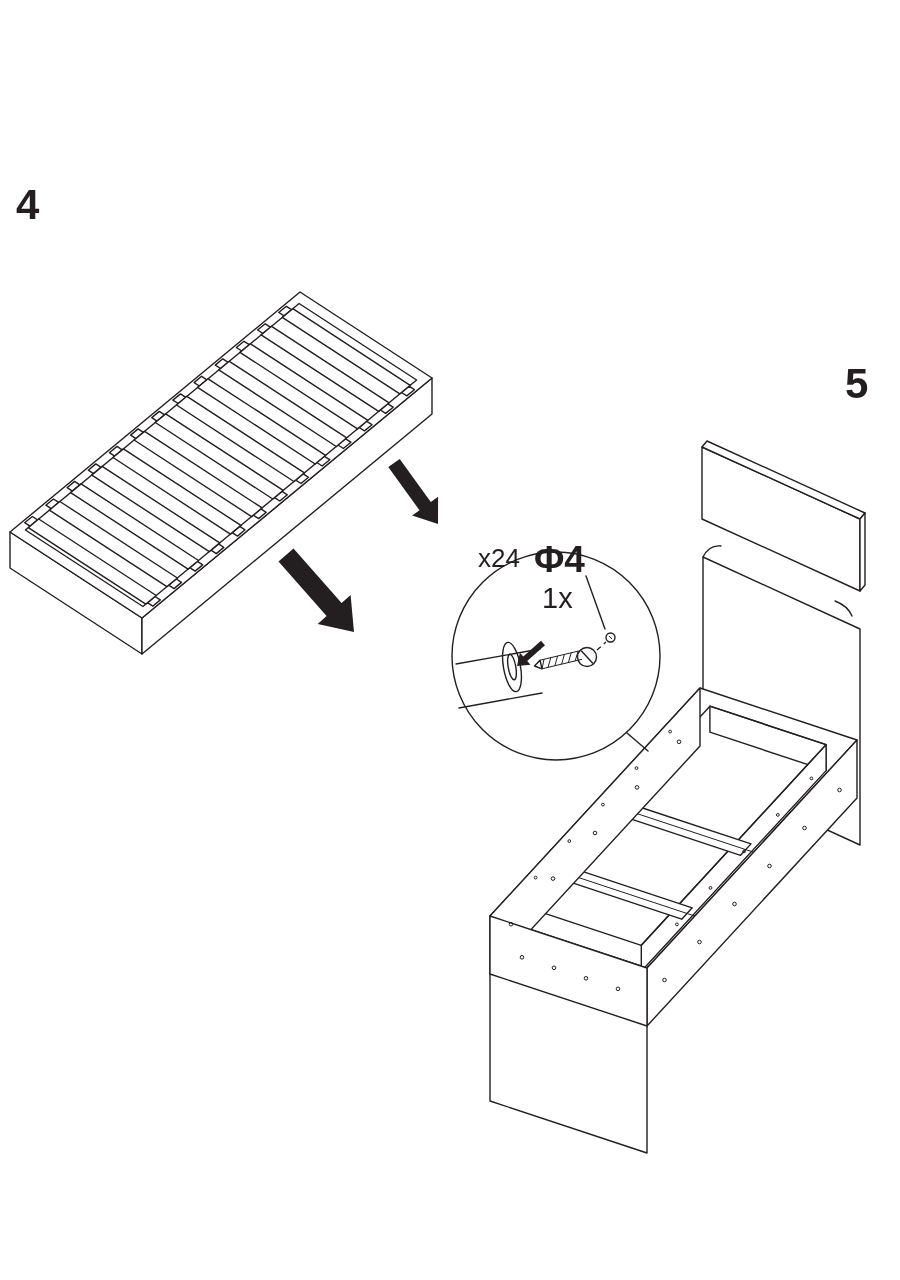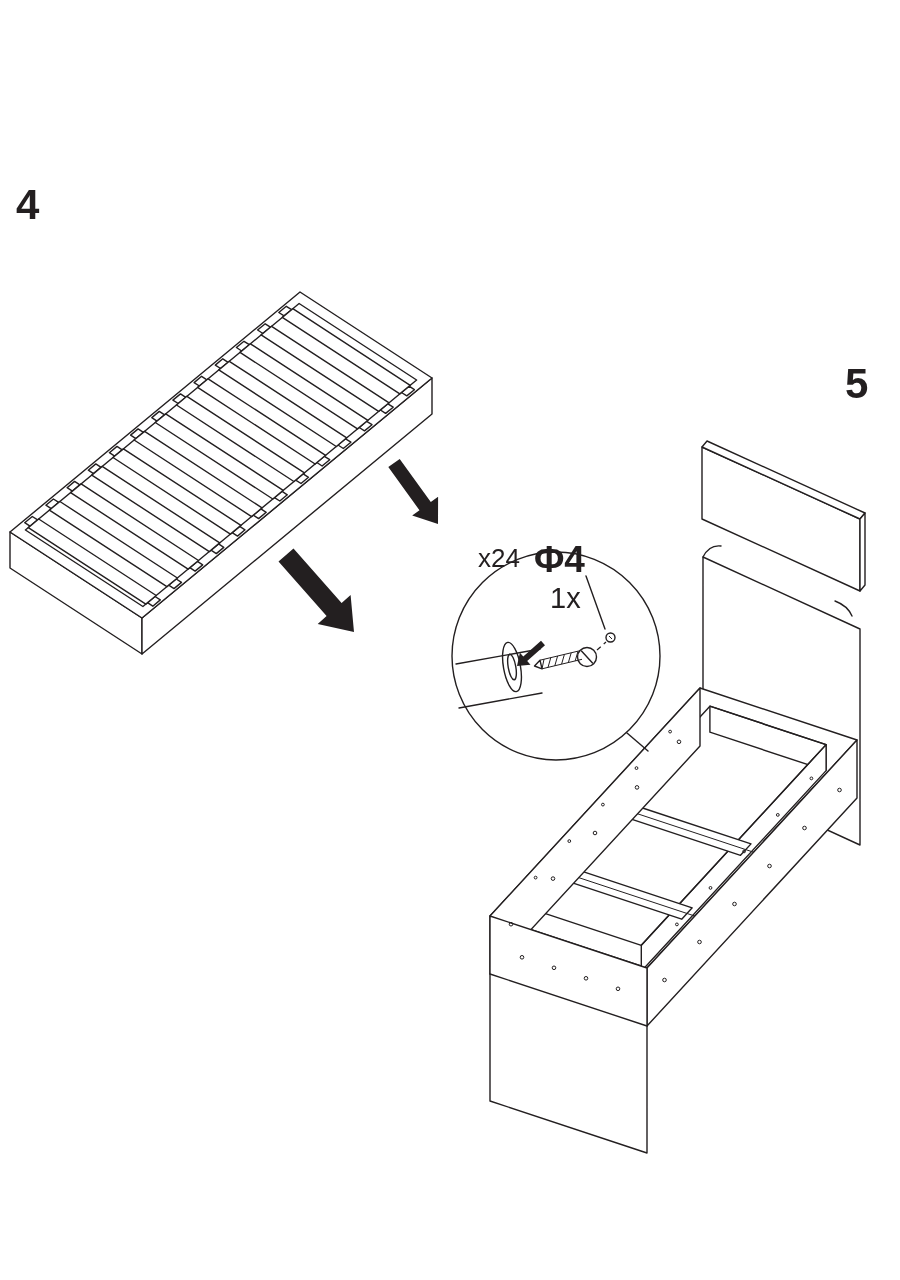--- a/index.html
+++ b/index.html
@@ -9,21 +9,21 @@
   .f{fill:#ffffff;stroke:var(--line,#231f20);stroke-width:1.4;stroke-linejoin:round;}
   .nf{fill:none;stroke:var(--line,#231f20);stroke-width:1.4;stroke-linejoin:round;}
   .s{fill:none;stroke:var(--line,#231f20);stroke-width:1.4;stroke-linecap:round;}
   .thin{fill:none;stroke:var(--line,#231f20);stroke-width:1;}
   .solid{fill:var(--line,#231f20);stroke:none;}
   .dash{fill:none;stroke:var(--line,#231f20);stroke-width:1.2;stroke-dasharray:5 4;}
   .txt{position:absolute;color:var(--line,#231f20);line-height:1;white-space:nowrap;}
   .step-num{font-size:42px;font-weight:700;}
   .qty{left:478px;top:545px;font-size:26px;}
   .dia{left:534px;top:541px;font-size:37px;font-weight:700;}
-  .per{left:542px;top:584px;font-size:29px;margin-left:8px;}
+  .per{left:542px;top:584px;font-size:29px;}
 </style>
 </head>
 <body>
 
 <div class="page">
   <svg id="art" width="900" height="1280" viewBox="0 0 900 1280">
       <g>
         <polygon points="10.0,532.0 142.0,618.0 142.0,654.0 10.0,568.0" class="f"></polygon>
         <polygon points="142.0,618.0 432.0,378.0 432.0,414.0 142.0,654.0" class="f"></polygon>
         <polygon points="300.0,292.0 432.0,378.0 142.0,618.0 10.0,532.0" class="f"></polygon>

